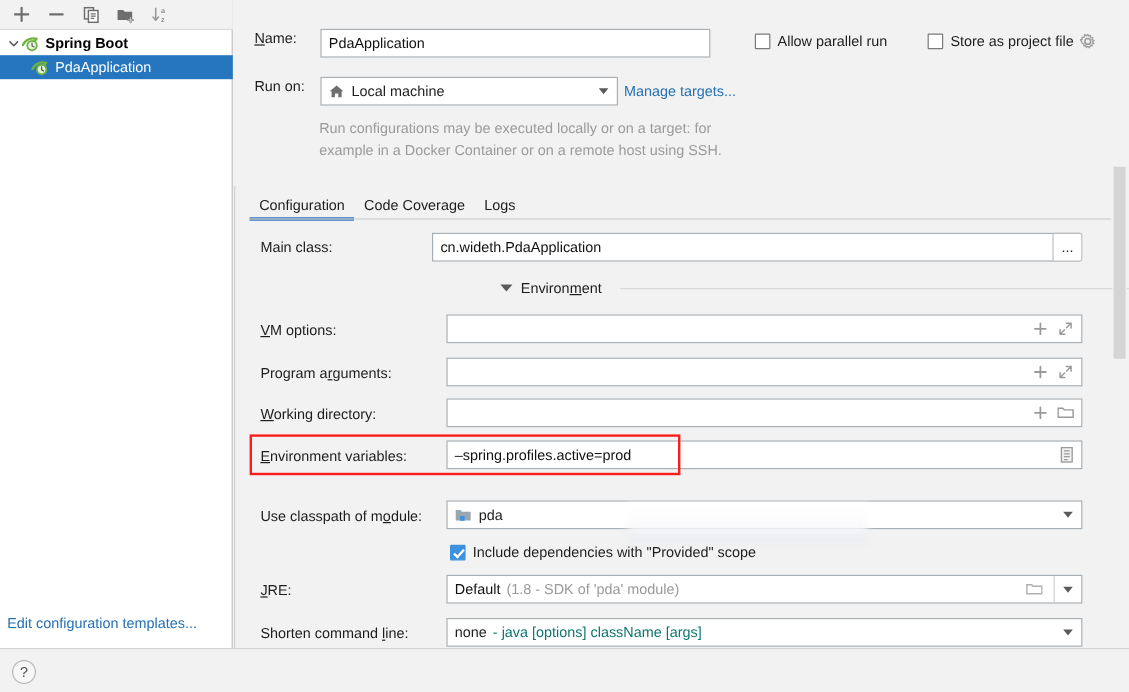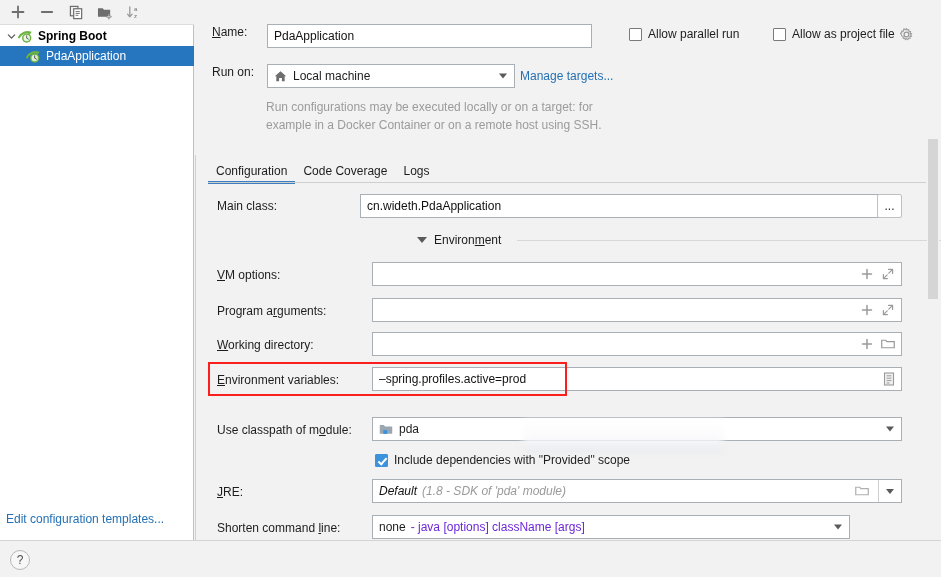--- a/index.html
+++ b/index.html
@@ -258,21 +258,21 @@
       <span>PdaApplication</span>
     </div>
 
     <div class="row" style="left:434px; top:27px;">
       <span class="cbx"></span>
       <span class="cbx-label">Allow parallel run</span>
     </div>
 
     <div class="row" style="left:578px; top:27px;">
       <span class="cbx"></span>
-      <span class="cbx-label">Allow as project file</span>
+      <span class="cbx-label">Store as project file</span>
       <span style="margin-left:5px; display:flex;">
         <svg width="13" height="13" viewBox="0 0 14 14">
           <path d="M7 4.4a2.6 2.6 0 100 5.2 2.6 2.6 0 000-5.2z" fill="none" stroke="#9a9a9a" stroke-width="1.4"></path>
           <path d="M7 .6l.7 1.6 1.7-.5.2 1.8 1.8.2-.5 1.7 1.6.7-1.2 1.3 1.1 1.4-1.7.5.2 1.8-1.8-.1-.7 1.6-1.3-1.2-1.4 1.1-.5-1.7-1.8.2.1-1.8-1.6-.7L1.4 7 .3 5.6l1.7-.5L1.8 3.3l1.8.1L4.3.8l1.3 1.2z" fill="none" stroke="#9a9a9a" stroke-width="1.1"></path>
         </svg>
       </span>
     </div>
 
     <div class="row" style="left:17px; top:65px;">
       <span class="lbl">Run on:</span>
@@ -393,39 +393,39 @@
     </div>
 
     <div class="row" style="left:180px; top:453px;">
       <span class="cbx checked"></span>
       <span class="cbx-label">Include dependencies with "Provided" scope</span>
     </div>
 
     <div class="row" style="left:22px; top:485px;">
       <span class="lbl"><u>J</u>RE:</span>
     </div>
-    <div class="txtfield" style="position:absolute; left:177px; top:479px; width:530px;font-style:italic;">
+    <div class="txtfield" style="position:absolute; left:177px; top:479px; width:530px;">
       <span>Default</span>
       <span style="color:#9a9a9a; margin-left:5px;">(1.8 - SDK of 'pda' module)</span>
       <span class="fi" style="right:32px;">
         <svg width="14" height="12" viewBox="0 0 15 12">
             <path d="M.8 2h4.3l1.2 1.4h7.9V10H.8z" fill="none" stroke="#b0b0b0" stroke-width="1.3"></path>
           </svg>
       </span>
       <span style="position:absolute; right:0; top:0; bottom:0; width:23px; border-left:1px solid #cfcfcf; display:flex; align-items:center; justify-content:center;">
         <span style="width:0;height:0;border-left:4px solid transparent;border-right:4px solid transparent;border-top:5px solid #5a5a5a;"></span>
       </span>
     </div>
 
     <div class="row" style="left:22px; top:521px;align-items:center;">
       <span class="lbl">Shorten command <u>l</u>ine:</span>
     </div>
-    <div class="combo" style="position:absolute; left:177px; top:515px; width:478px;">
+    <div class="combo" style="position:absolute; left:177px; top:515px; width:530px;">
       <span>none</span>
-      <span style="color:#6d28d9; margin-left:5px;">- java [options] className [args]</span>
+      <span style="color:#0f766e; margin-left:5px;">- java [options] className [args]</span>
       <span class="caret"></span>
     </div>
 
     <div class="scroll-track"></div>
     <div class="scroll-thumb"></div>
   </div>
 
   <div class="artifact"></div>
 
   <div class="highlight-box"></div>

